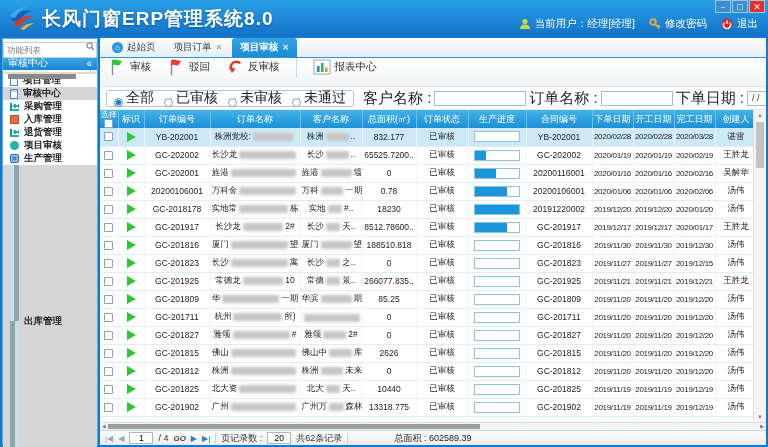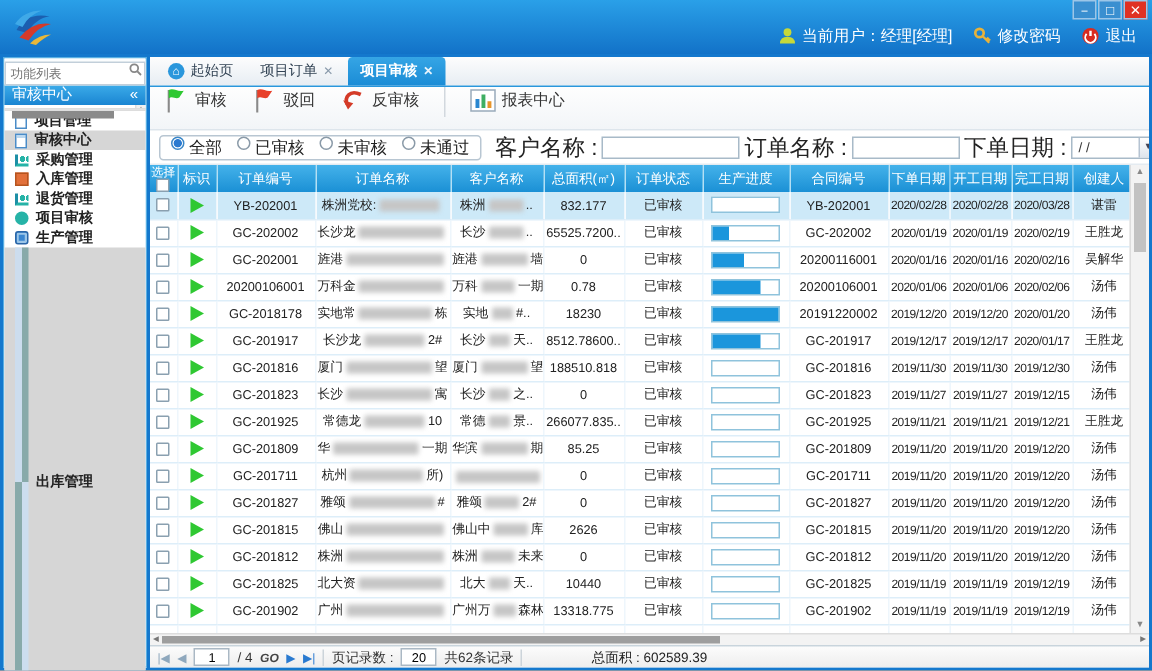--- a/index.html
+++ b/index.html
@@ -41,21 +41,21 @@
 .tab{display:flex;align-items:center;gap:4px;height:19px;padding:0 8px;font-size:9.5px;color:#345;cursor:pointer;border-radius:3px 3px 0 0;white-space:nowrap}
 .tab.active{background:linear-gradient(180deg,#35a5e5,#1b8cd6);color:#fff;font-weight:bold}
 .tab .x{font-size:8px;color:#89a;cursor:pointer}
 .tab.active .x{color:#e8f4fc}
 .home-ic{width:11px;height:11px;border-radius:50%;background:#2a97dc;color:#fff;font-size:8px;line-height:11px;text-align:center}
 .toolbar{height:29px;background:linear-gradient(180deg,#fefefe,#f2f5f8);border-bottom:1px solid #dde5ec;display:flex;align-items:flex-start;padding-left:8px;gap:16px}
 .tbtn{display:flex;align-items:center;gap:4px;font-size:10.5px;color:#333;cursor:pointer;background:none;border:none;font-family:inherit}
 .tsep{width:1px;height:20px;background:#d2d8de}
 .filterbar{height:23px;display:flex;align-items:center;padding-left:6px;white-space:nowrap;overflow:hidden;border-bottom:1px solid #e4ebf1}
 .radio-box{display:inline-flex;align-items:center;border:1px solid #b8c6d2;border-radius:3px;height:17px;padding:0 7px;gap:10px;background:#fff;margin-right:6px;flex:none}
-.radio{display:inline-flex;align-items:flex-start;gap:3px;font-size:11px;color:#222;cursor:pointer}
+.radio{display:inline-flex;align-items:flex-end;gap:3px;font-size:14px;color:#222;cursor:pointer}
 .rdot{width:9px;height:9px;border-radius:50%;border:1px solid #8a9aa8;background:#fff;flex:none}
 .rdot.checked{border-color:#3a87c8;background:radial-gradient(circle,#2a7ad0 0 2.5px,#fff 3px)}
 .flabel{font-size:15px;color:#222;margin:0 3px;flex:none}
 .ftext{height:15px;border:1px solid #a8bac8;font-size:9px;padding:0 3px;flex:none;font-family:inherit}
 .w90{width:92px}.w72{width:72px}
 .datebox{width:58px;height:15px;border:1px solid #a8bac8;background:#fff;display:inline-flex;align-items:center;font-size:9px;color:#333;padding-left:4px;flex:none;cursor:pointer}
 .datebox .dd{margin-left:auto;width:12px;align-self:stretch;background:linear-gradient(#fefefe,#dde4ec);border-left:1px solid #b5c3d2;font-size:6px;color:#445;display:flex;align-items:center;justify-content:center;font-style:normal}
 
 .grid{position:relative;height:312px;overflow:hidden}
 table{border-collapse:collapse;table-layout:fixed;position:absolute;left:0;top:0;width:657px}
@@ -96,20 +96,21 @@
 
   <div class="titlebar">
     <div class="logo">
       <svg width="28" height="28" viewBox="0 0 28 28">
         <path d="M3 16 Q10 4 25 7 Q16 8 10 18 Z" fill="#1b5fb0"></path>
         <path d="M5 21 Q14 10 26 12 Q17 14 11 23 Z" fill="#d43a2a"></path>
         <path d="M12 25 Q18 19 26 19 Q20 22 16 26 Z" fill="#e8b83a"></path>
         <path d="M2 12 Q8 3 20 3 Q11 6 7 14 Z" fill="#3fa9e8"></path>
       </svg>
     </div>
+    <div class="app-title">长风门窗ERP管理系统8.0</div>
     <div class="win-controls">
       <span class="wc">－</span>
       <span class="wc">□</span>
       <span class="wc close">✕</span>
     </div>
     <div class="userbar">
       <span class="ub-item">
         <span>
             <svg width="12" height="12" viewBox="0 0 12 12">
               <circle cx="6" cy="3.5" r="2.6" fill="#c6d93a"></circle>

